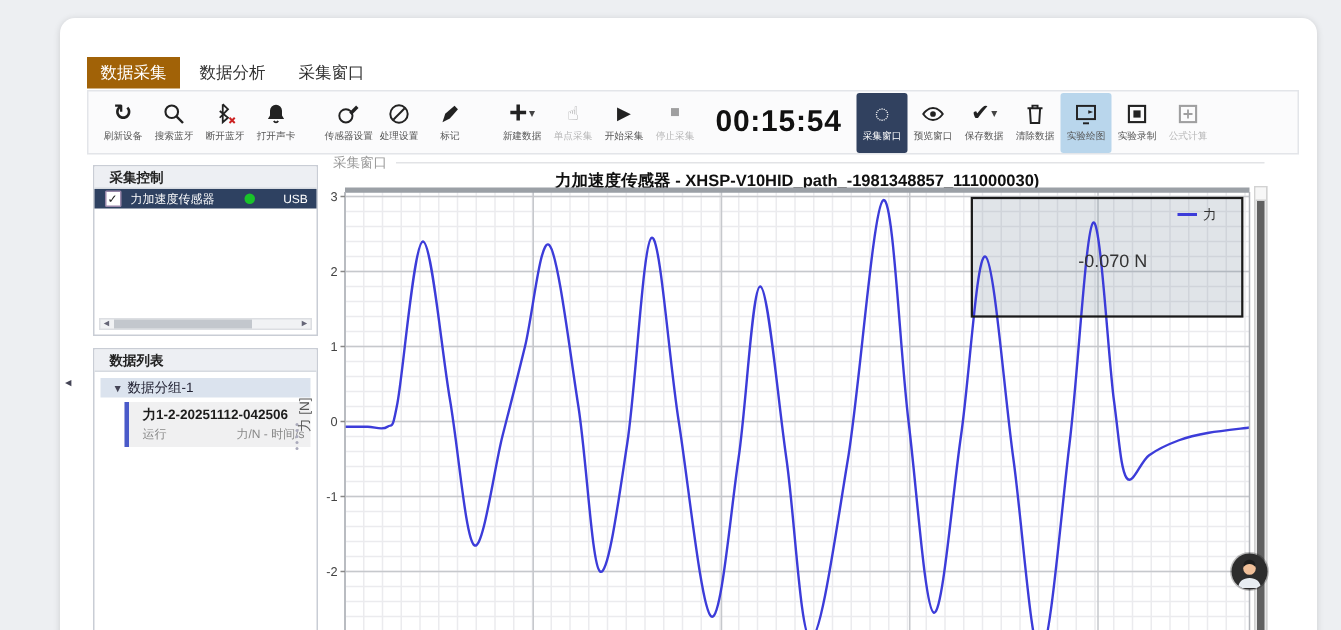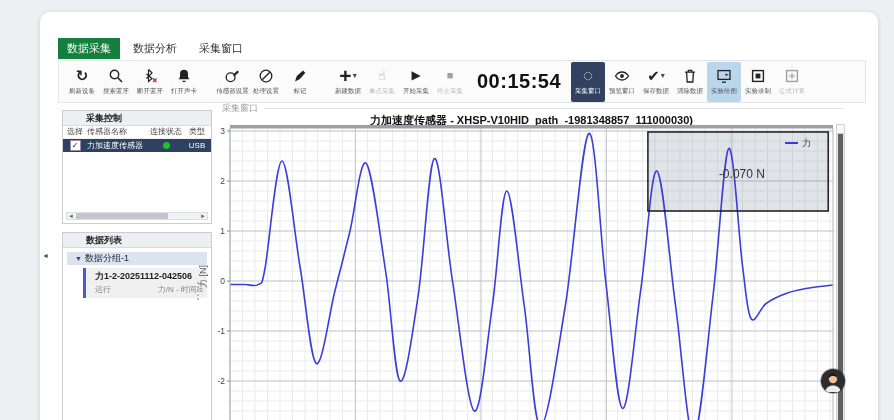--- a/index.html
+++ b/index.html
@@ -3,40 +3,40 @@
 <meta charset="utf-8">
 <style>
   html,body{margin:0;padding:0}
   body{position:relative;width:894px;height:420px;overflow:hidden;background:#edeff2;
        font-family:"Liberation Sans","DejaVu Sans",sans-serif;-webkit-font-smoothing:antialiased}
   .card{position:absolute;left:40px;top:12px;width:838px;height:430px;background:#fff;
         border-radius:10px;box-shadow:0 1px 5px rgba(0,0,0,.14)}
   
   .tabs{position:absolute;left:18px;top:26px;display:flex;gap:4px;font-size:11px}
   .tab{padding:3px 9px;color:#333;cursor:default}
-  .tab.active{background:#15803d;color:#fff}
+  .tab.active{background:#a16207;color:#fff}
   
   .toolbar{position:absolute;left:18px;top:48px;width:808px;height:43px;background:#fbfbfc;
            border:1px solid #e3e5e9;display:flex;align-items:center;padding:0 6px;box-sizing:border-box}
   .tb-group{display:flex;align-items:center;height:100%}
   .tb-btn{width:34px;height:40px;display:flex;flex-direction:column;align-items:center;justify-content:center;
           gap:2px;border-radius:2px;color:#222;flex:none}
   .tb-btn .ticon{height:17px;display:flex;align-items:center;justify-content:center;font-size:14px;line-height:17px}
   .tb-btn .tlabel{font-size:7px;color:#555;white-space:nowrap;transform:scale(.92)}
   .tb-btn.active{background:#31415f;color:#fff}
   .tb-btn.active .tlabel{color:#fff}
   .tb-btn.highlight{background:#b9d6ec}
   .tb-btn.disabled{opacity:.42}
   .tb-btn.gap{margin-left:14px}
   .caret{font-size:8px;color:#444;margin-left:1px}
   .timer{font-size:20px;font-weight:bold;color:#111;margin:0 10px;letter-spacing:.5px}
   
   .panel{position:absolute;left:22px;width:150px;border:1px solid #c9cdd5;background:#fff;box-sizing:border-box}
   .panel-title{height:14px;background:#edeff3;border-bottom:1px solid #d6dae0;font-size:9px;color:#222;
-               line-height:14px;padding-left:23px;font-weight:bold}
+               line-height:14px;padding-left:10px;font-weight:bold}
   .thead{display:flex;font-size:8px;color:#444;height:12px;line-height:12px;border-bottom:1px solid #eee}
   .trow{display:flex;font-size:8px;height:13px;line-height:13px;background:#2e4161;color:#fff;align-items:center}
   .c1{width:24px;text-align:center}.c2{width:60px}.c3{width:38px;text-align:center}.c4{width:24px;text-align:center}
   .cbx{display:inline-block;width:9px;height:9px;background:#fff;border:1px solid #98a;border-radius:1px;
        font-size:8px;line-height:9px;color:#222;text-align:center;vertical-align:middle}
   .dot{display:inline-block;width:7px;height:7px;border-radius:50%;vertical-align:middle}
   .hscroll{position:absolute;left:3px;right:3px;bottom:3px;height:8px;background:#f1f2f4;border:1px solid #dcdee2;
            display:flex;align-items:center;font-size:6px;color:#667;box-sizing:border-box}
   .hthumb{height:6px;background:#c3c7cd;flex:none;width:92px;margin-left:1px}
   .harrow{width:8px;text-align:center;flex:none}
@@ -201,26 +201,20 @@
               <path d="M5 8h6M8 5v6" stroke="currentColor" stroke-width="1.2"></path>
             </svg>
           </span>
           <span class="tlabel">公式计算</span>
         </div>
       </div>
   </div>
 
   <div class="panel" style="top:98px;height:114px">
     <div class="panel-title">采集控制</div>
-    <div class="thead">
-      <div class="c1">选择</div>
-      <div class="c2">传感器名称</div>
-      <div class="c3">连接状态</div>
-      <div class="c4">类型</div>
-    </div>
     <div class="trow">
       <div class="c1"><span class="cbx">✓</span></div>
       <div class="c2" style="font-size:8px">力加速度传感器</div>
       <div class="c3"><span class="dot" id="status-dot" style="background: rgb(25, 195, 42);"></span></div>
       <div class="c4">USB</div>
     </div>
     <div class="hscroll">
       <div class="harrow">◄</div>
       <div class="hthumb"></div>
       <div style="flex:1"></div>

